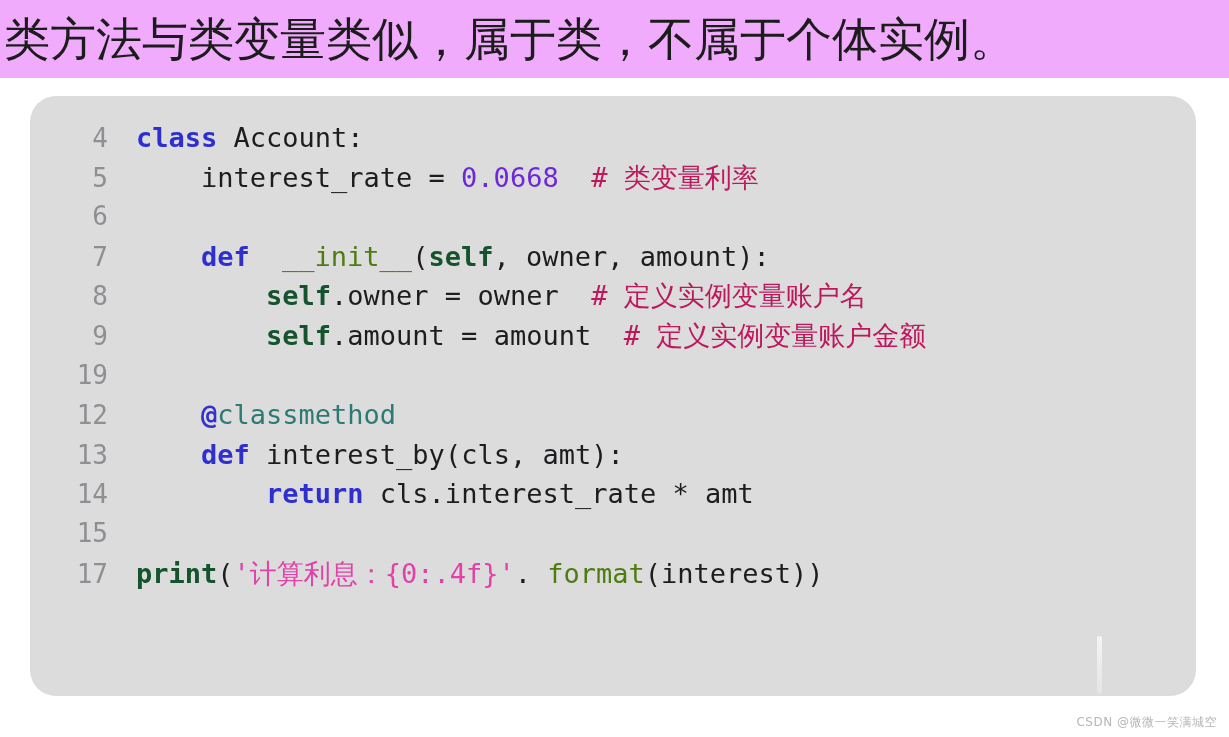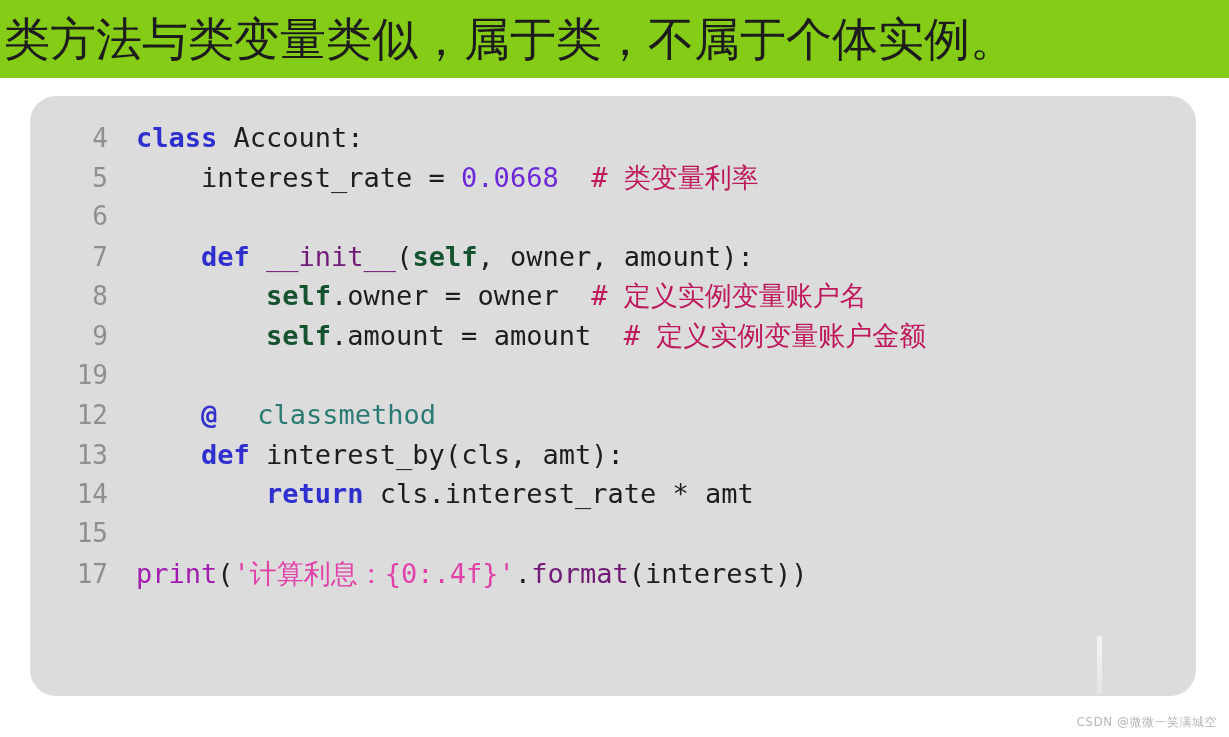--- a/index.html
+++ b/index.html
@@ -17,21 +17,21 @@
 
   
   #title-bar {
     position: absolute;
     left: 0;
     top: 0;
     width: 1229px;
     height: 78px;
     display: flex;
     align-items: center;
-    background: #84cc16;
+    background: #f0abfc;
   }
   #title-text {
     font-family: "DejaVu Sans", "Liberation Sans", sans-serif;
     font-size: 46px;
     line-height: 1;
     color: #1c1c1c;
     letter-spacing: 0px;
     white-space: nowrap;
     padding-left: 4px;
     font-weight: 400;
@@ -77,29 +77,29 @@
   }
 
   .code-content {
     padding-left: 28px;
     white-space: pre;
     color: #1d1d1f;
   }
 
   
   .tok-kw      { color: #2f2fd0; font-weight: 700; }
-  .tok-fn      { color: #701a75; font-weight: 400; }
-  .tok-deco    { color: #2c7a74; padding-left: 40px; }
+  .tok-fn      { color: #4d7c0f; font-weight: 400; margin-left: 16px; }
+  .tok-deco    { color: #2c7a74; }
   .tok-at      { color: #3333cc; font-weight: 700; }
   .tok-self    { color: #14532d; font-weight: 700; }
   .tok-num     { color: #6d28d9; }
   .tok-str     { color: #e141a8; }
   .tok-cmt     { color: #be185d; }
   .tok-plain   { color: #1d1d1f; }
-  .tok-builtin { color: #a21caf; font-weight: 400; }
+  .tok-builtin { color: #14532d; font-weight: 700; }
 
   
   #caret-artifact {
     position: absolute;
     left: 1067px;
     top: 540px;
     width: 5px;
     height: 58px;
     background: linear-gradient(to bottom, rgba(255,255,255,0.70), rgba(255,255,255,0.25));
     border-radius: 2px;

